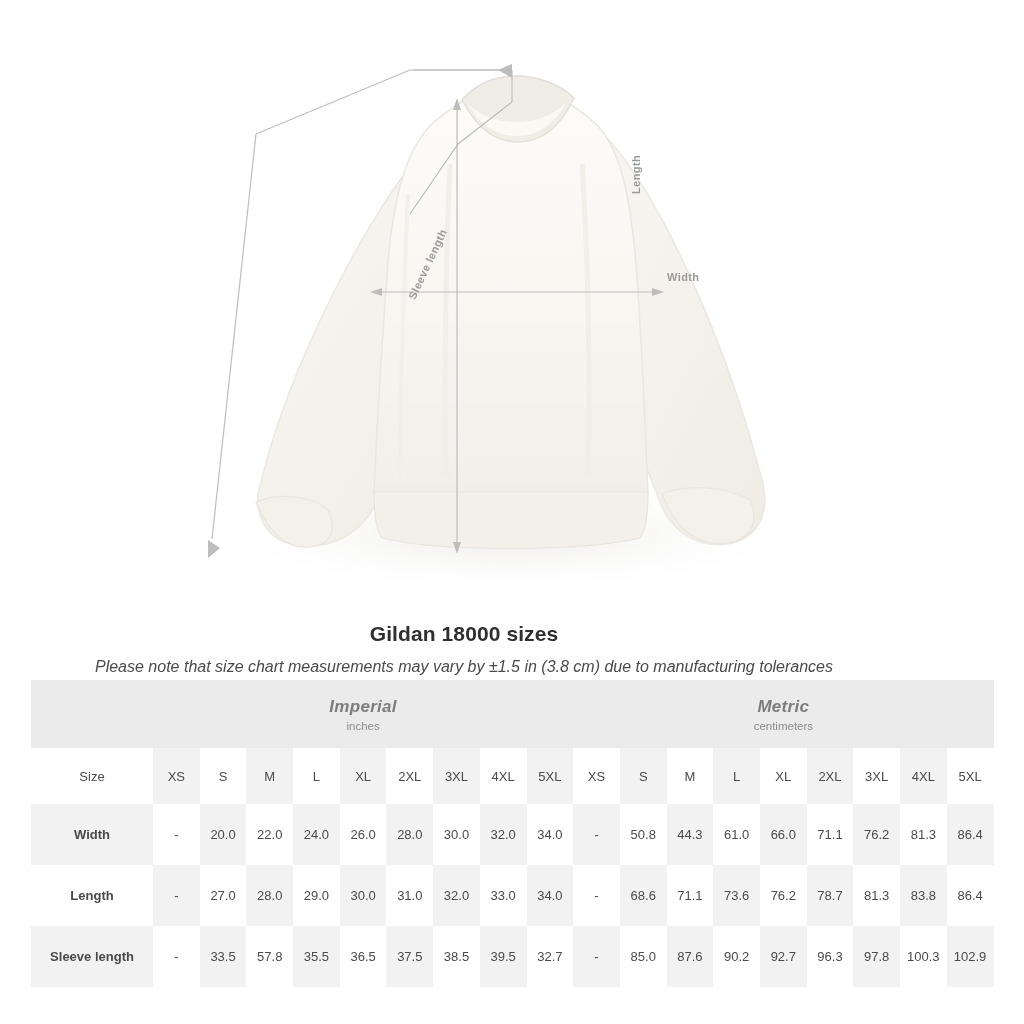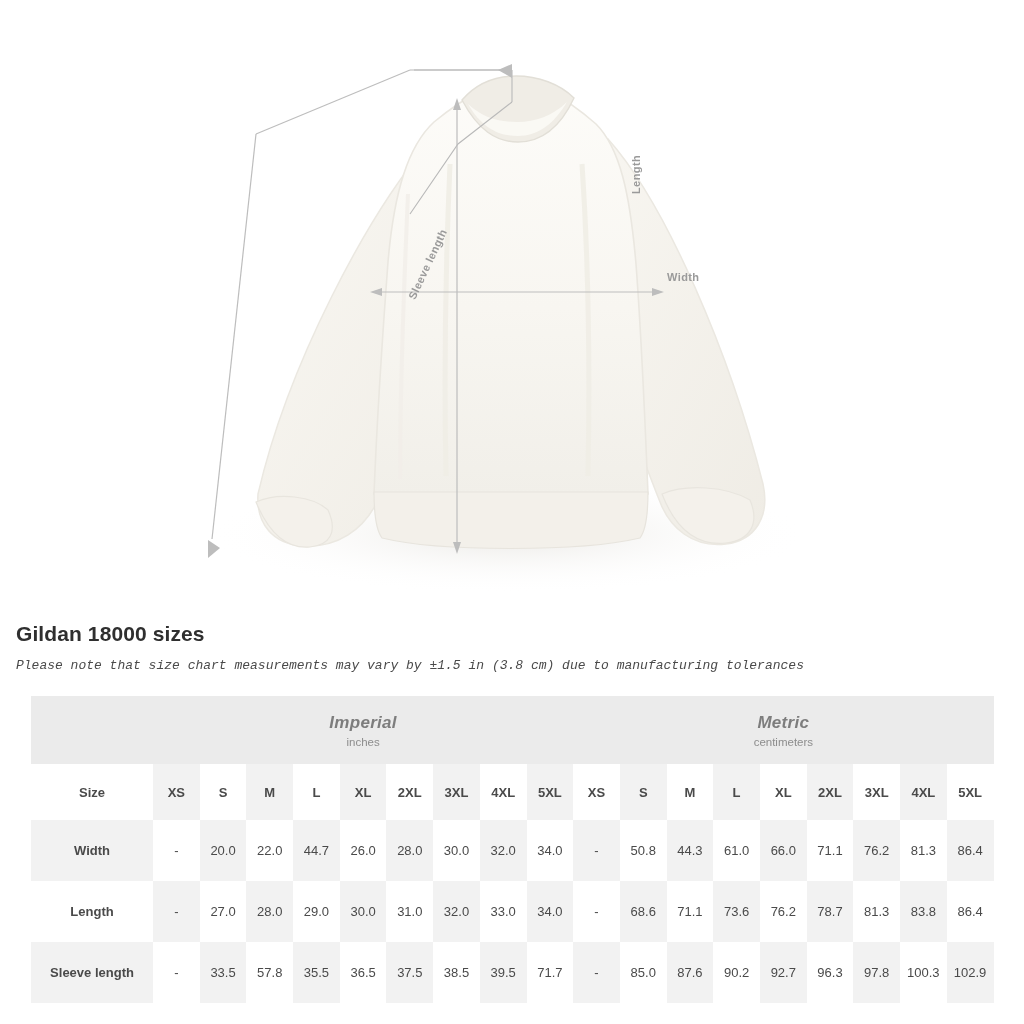--- a/index.html
+++ b/index.html
@@ -68,47 +68,46 @@
   .label-sleeve {
     left: 228px;
     top: 272px;
     transform: rotate(-65deg);
     transform-origin: left top;
   }
 
   
   .title-block {
     position: absolute;
-    left: 16px;
+    left: 8px;
     top: 598px;
     width: 912px;
-    text-align: left;
+    text-align: center;
   }
 
   .chart-title {
     font-size: 21px;
     font-weight: bold;
     color: #2f2f2f;
     margin: 0;
     letter-spacing: 0.1px;
   }
 
   .chart-note {
     margin-top: 12px;
-    font-size: 13px;
+    font-size: 16px;
     font-style: italic;
     color: #4a4a4a;
-    font-family: Liberation Mono, monospace;
   }
 
   
   .table-wrap {
     position: absolute;
     left: 31px;
-    top: 672px;
+    top: 656px;
     width: 962px;
   }
 
   table.size-table {
     border-collapse: collapse;
     width: 962px;
     table-layout: fixed;
   }
 
   table.size-table td,
@@ -135,21 +134,21 @@
   }
 
   .unit-head .unit-sub {
     font-size: 11.5px;
     color: #8d8d8d;
     margin-top: 3px;
   }
 
   .row-sizes td {
     height: 54px;
-    font-weight: bold;
+    font-weight: normal;
     color: #4d4d4d;
     font-size: 13.5px;
   }
 
   .rowlabel {
     font-weight: bold;
     color: #4d4d4d;
     font-size: 13.5px;
     width: 122px;
   }
@@ -316,21 +315,21 @@
           <td class="band-light">4XL</td>
           <td class="band-white">5XL</td>
         </tr>
 
         <tr class="data-row">
           <td class="band-light rowlabel">Width</td>
 
           <td class="band-white">-</td>
           <td class="band-light">20.0</td>
           <td class="band-white">22.0</td>
-          <td class="band-light">44.7</td>
+          <td class="band-light">24.0</td>
           <td class="band-white">26.0</td>
           <td class="band-light">28.0</td>
           <td class="band-white">30.0</td>
           <td class="band-light">32.0</td>
           <td class="band-white">34.0</td>
 
           <td class="band-light">-</td>
           <td class="band-white">50.8</td>
           <td class="band-light">44.3</td>
           <td class="band-white">61.0</td>
@@ -369,21 +368,21 @@
           <td class="band-light rowlabel">Sleeve length</td>
 
           <td class="band-white">-</td>
           <td class="band-light">33.5</td>
           <td class="band-white">57.8</td>
           <td class="band-light">35.5</td>
           <td class="band-white">36.5</td>
           <td class="band-light">37.5</td>
           <td class="band-white">38.5</td>
           <td class="band-light">39.5</td>
-          <td class="band-white">71.7</td>
+          <td class="band-white">32.7</td>
 
           <td class="band-light">-</td>
           <td class="band-white">85.0</td>
           <td class="band-light">87.6</td>
           <td class="band-white">90.2</td>
           <td class="band-light">92.7</td>
           <td class="band-white">96.3</td>
           <td class="band-light">97.8</td>
           <td class="band-white">100.3</td>
           <td class="band-light">102.9</td>

